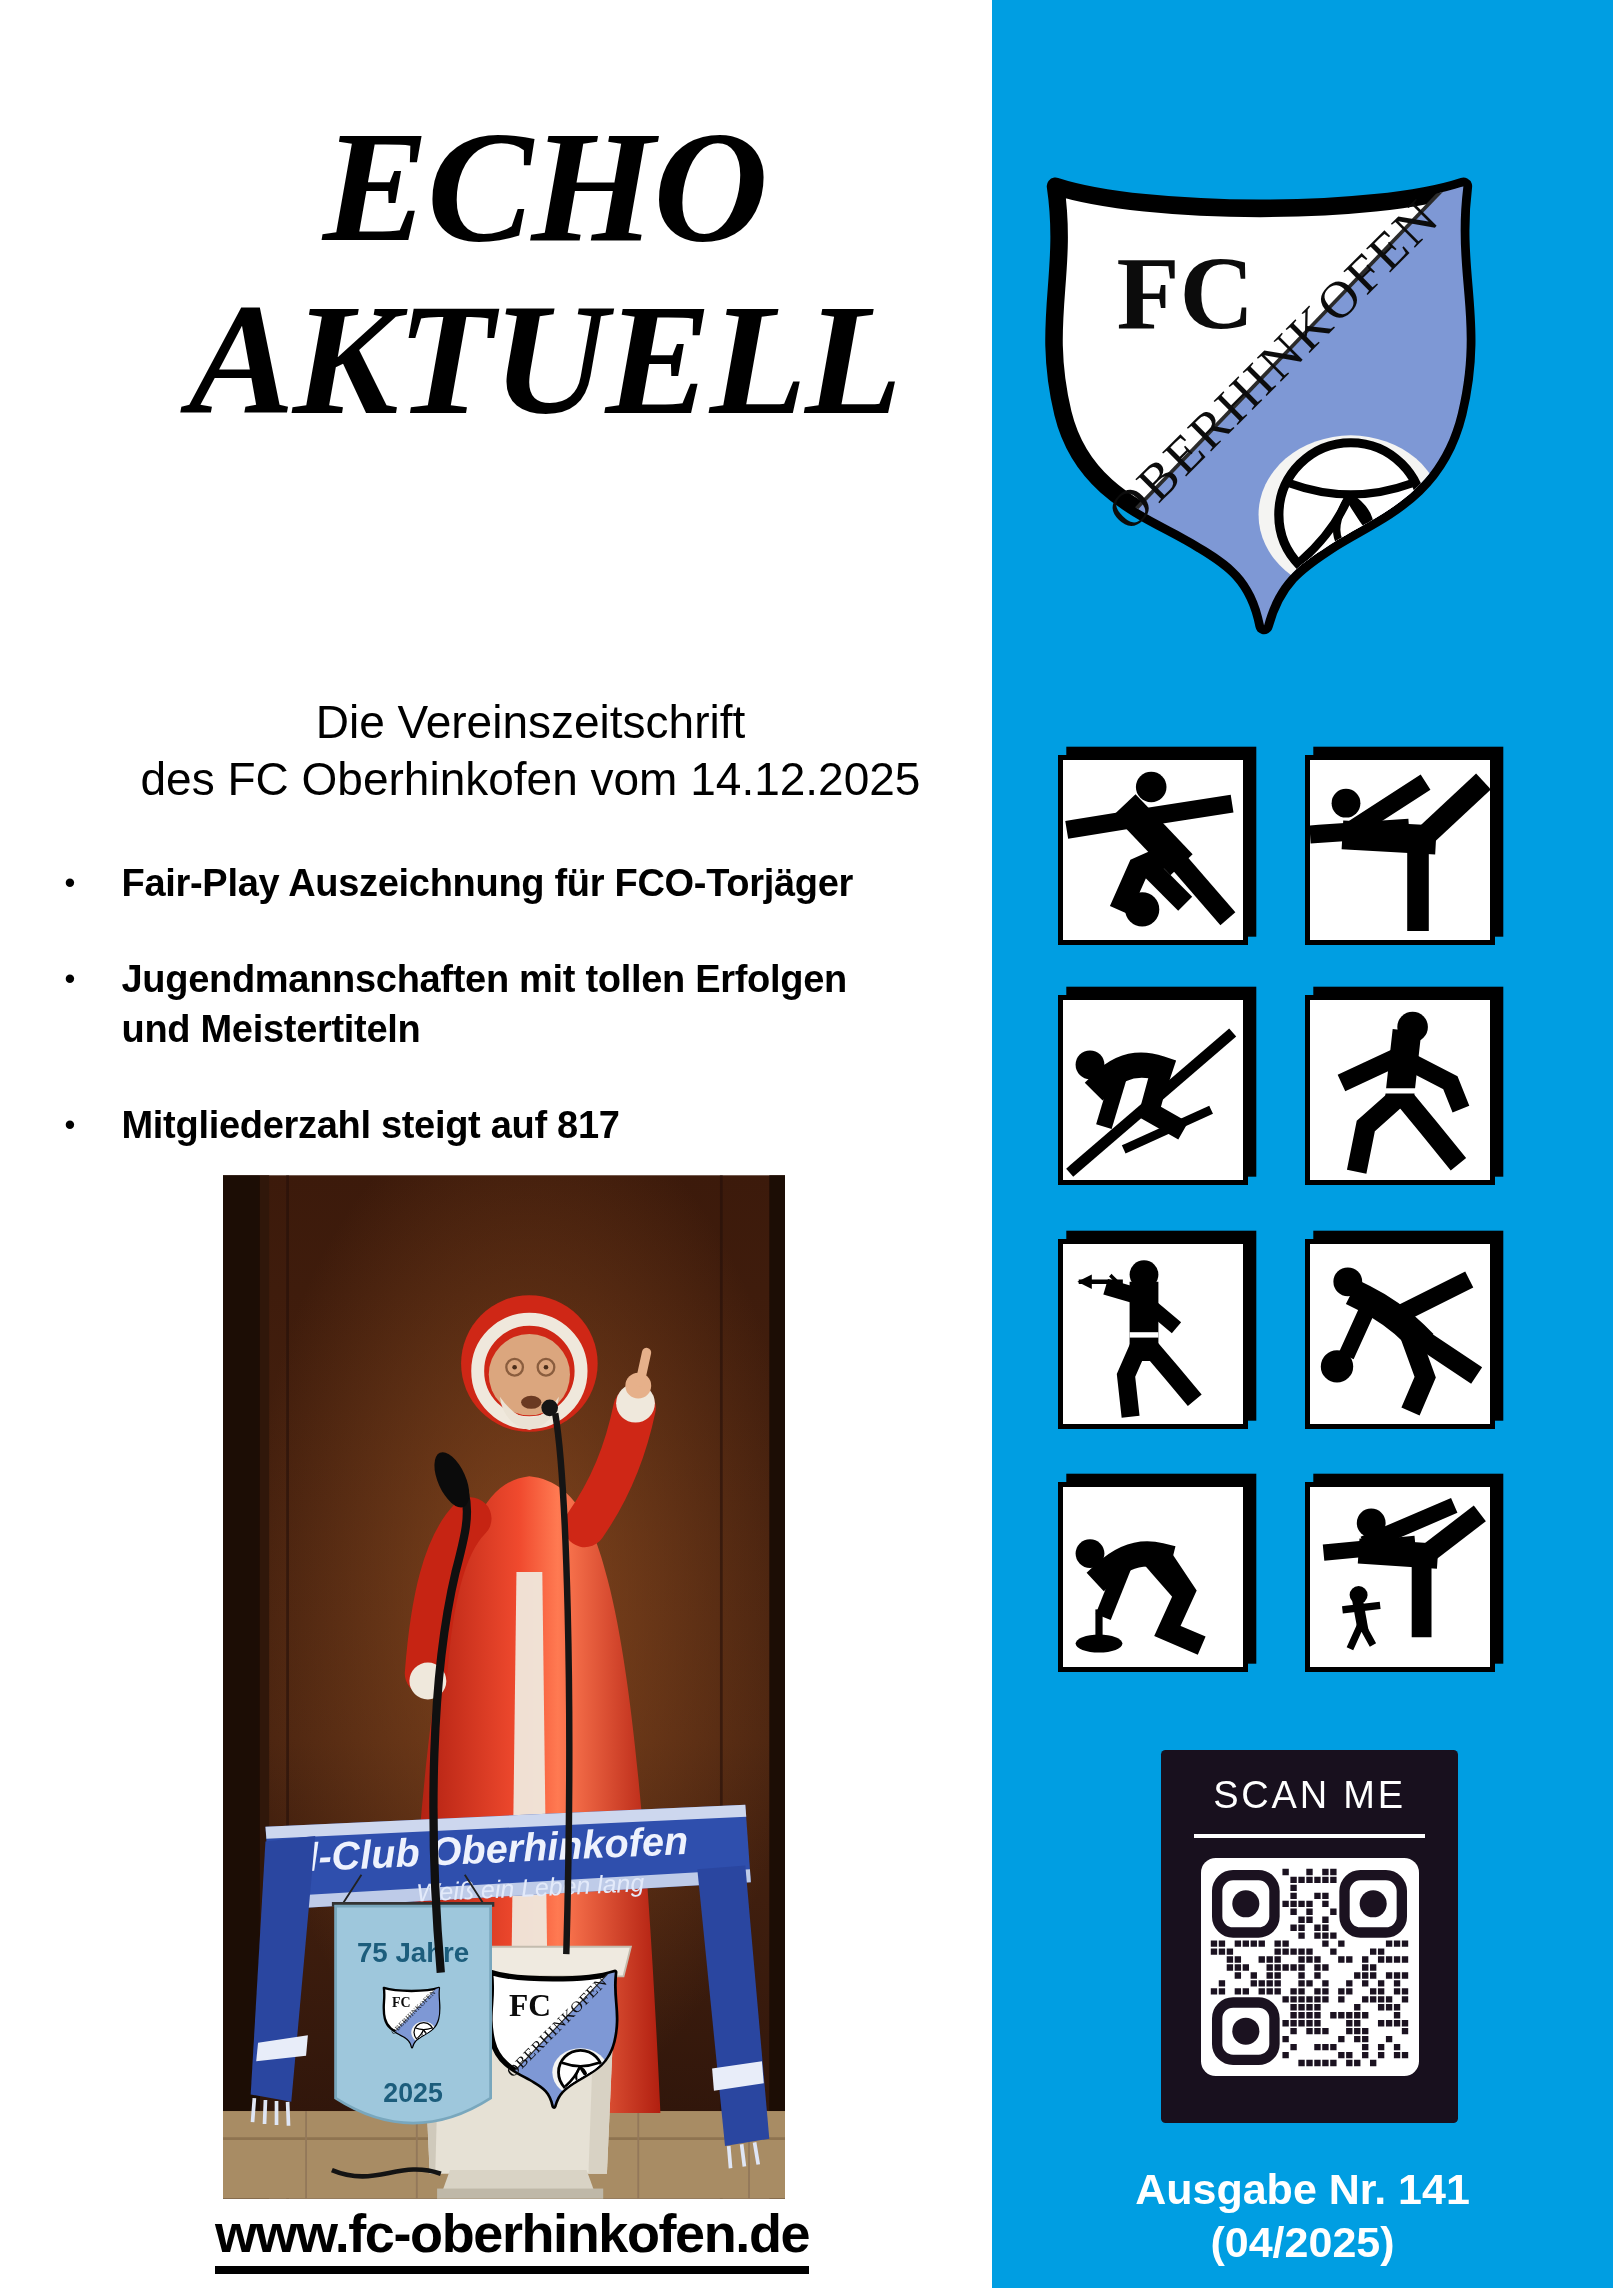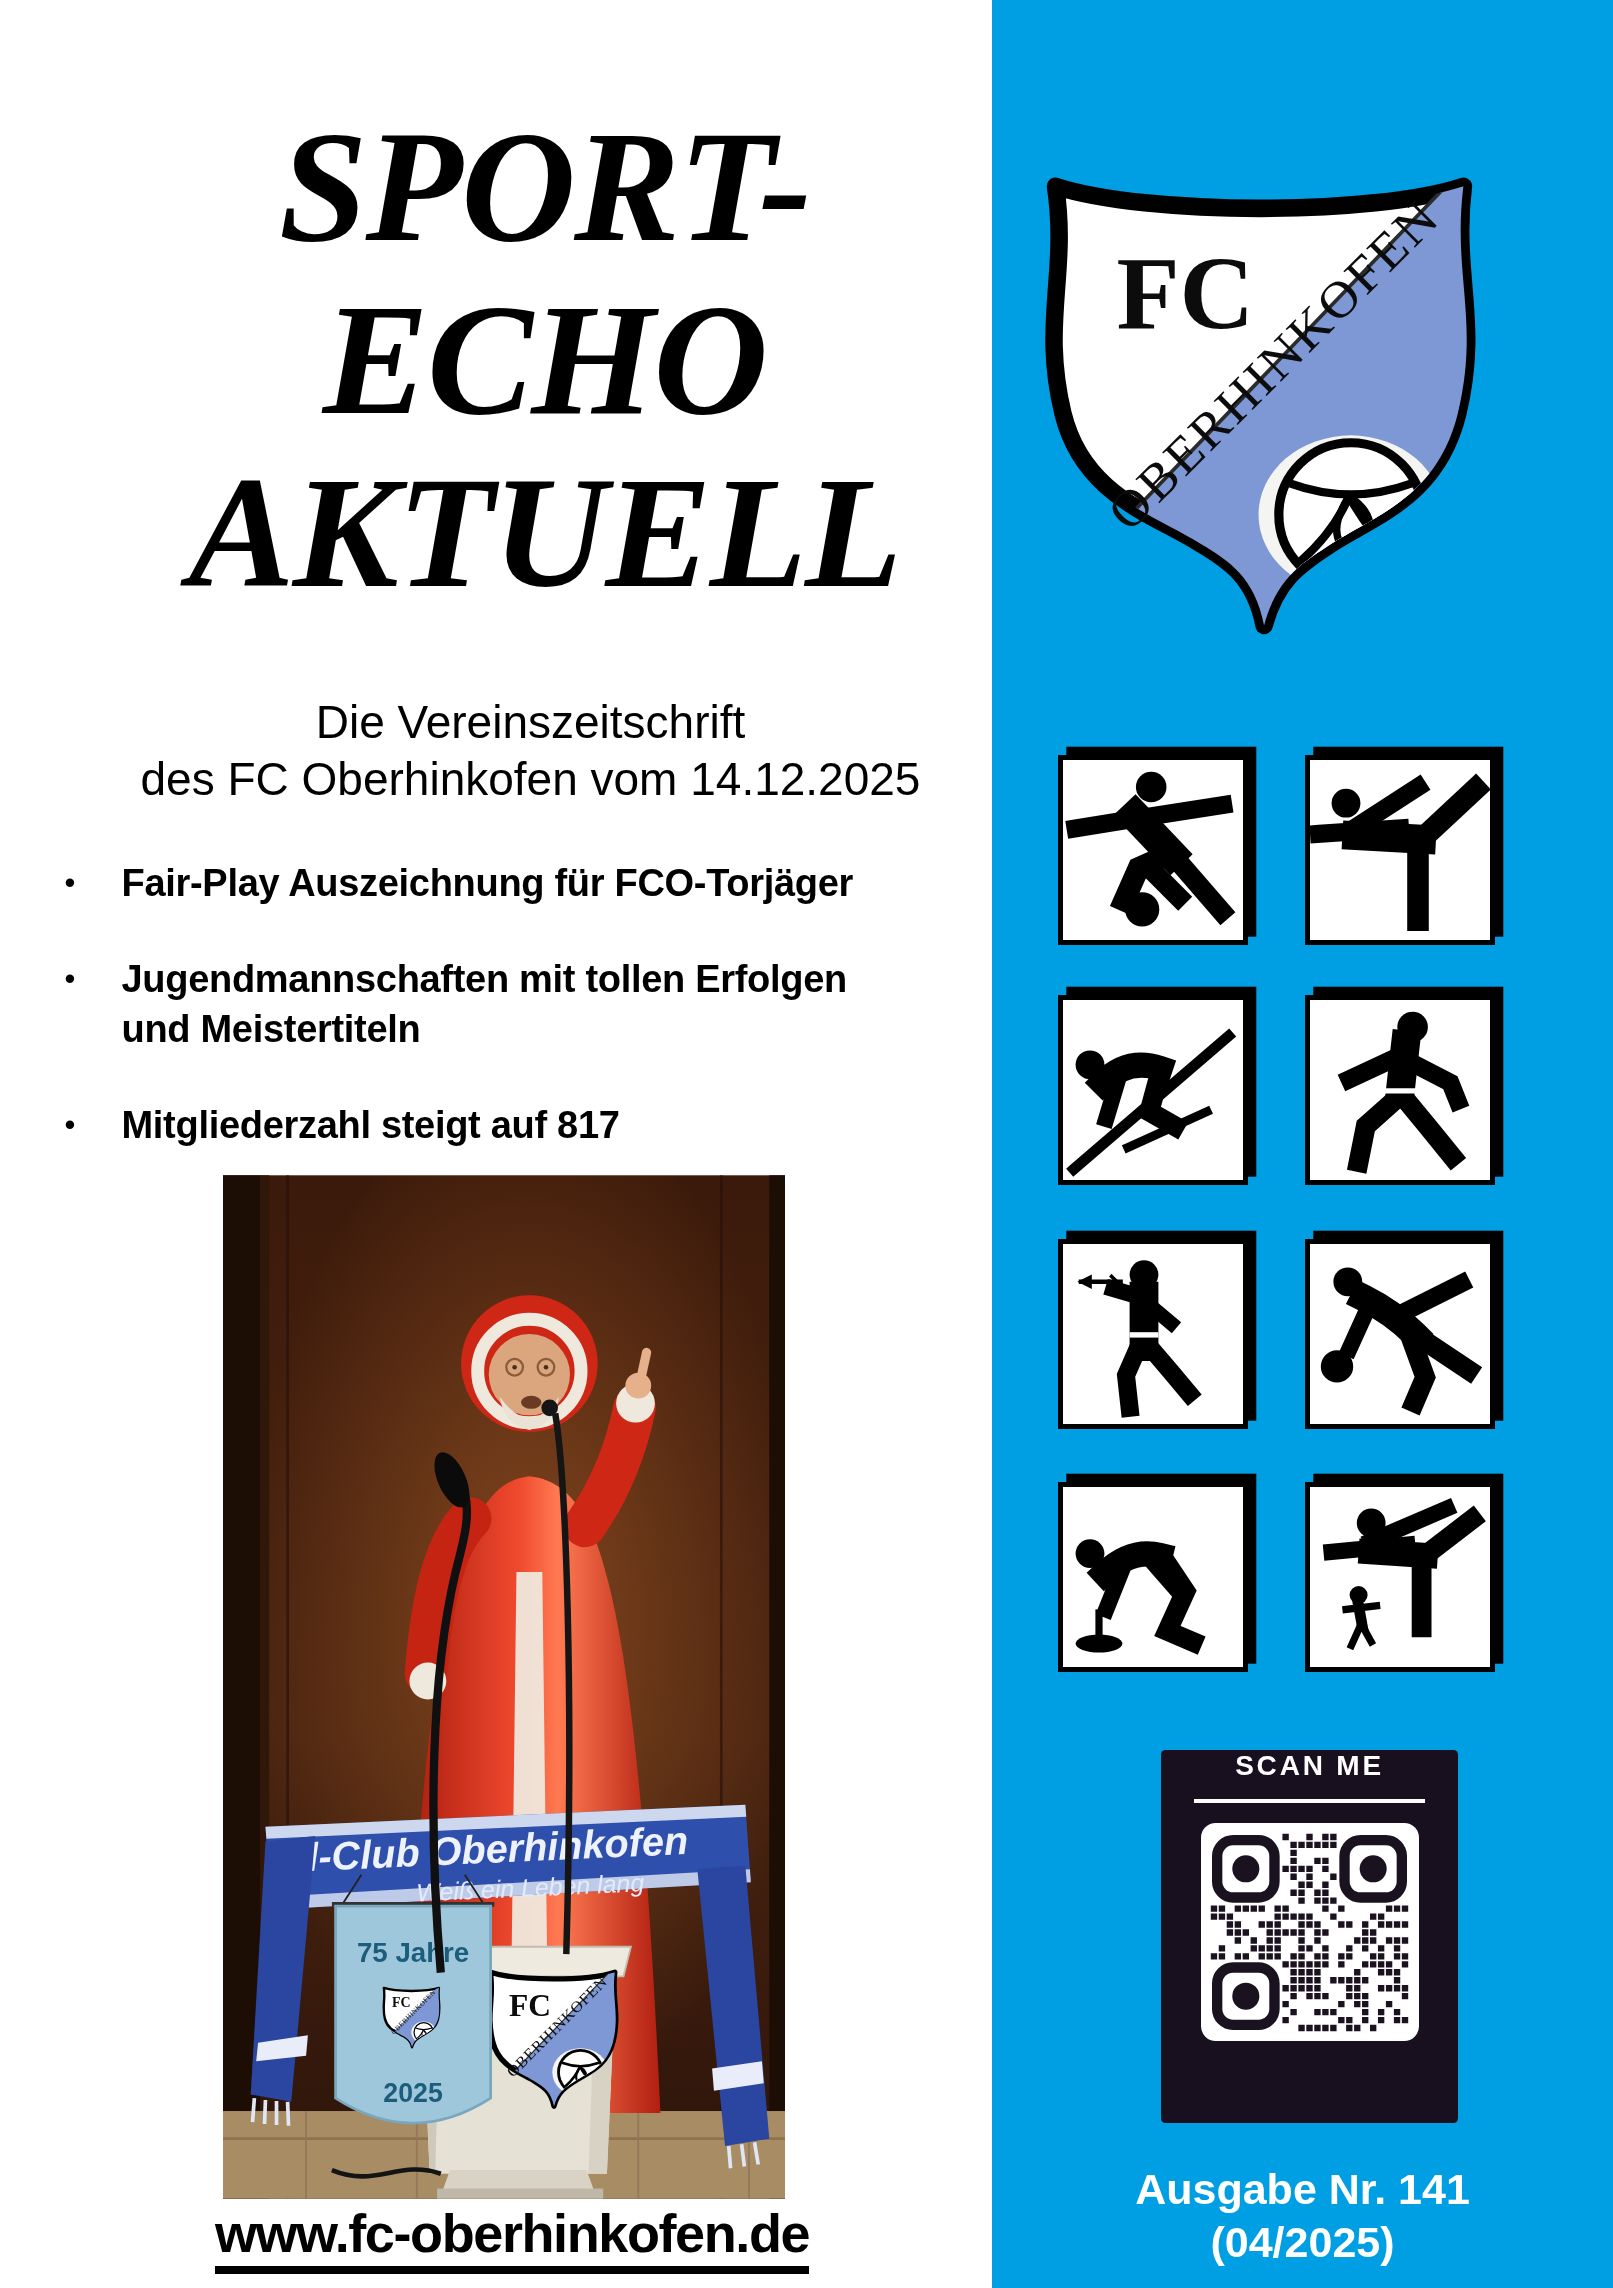--- a/index.html
+++ b/index.html
@@ -41,37 +41,36 @@
     border:5.5px solid #000;box-shadow:8.3px -8.3px 0 0 #000;box-sizing:border-box;
   }
   .cell svg{display:block;width:100%;height:100%;}
   .pic{stroke:#000;fill:none;stroke-linecap:square;stroke-linejoin:miter;}
   .picf{fill:#000;stroke:none;}
   
   .scan-panel{
     position:absolute;left:1161px;top:1750px;width:297px;height:373px;
     background:#18101E;border-radius:4.6px;text-align:center;
   }
-  .scan-label{display:block;color:#fff;font-size:28px;letter-spacing:2.8px;font-weight:700;}
+  .scan-label{display:block;margin-top:24px;color:#fff;font-size:38px;letter-spacing:2.8px;font-weight:400;}
   .scan-rule{width:231px;height:4.6px;background:#fff;margin:16.6px auto 0;}
   .qr-wrap{width:218px;height:218px;background:#fff;border-radius:14.8px;margin:20px auto 0;
     display:flex;align-items:center;justify-content:center;}
   
   .issue{position:absolute;left:992px;top:2163px;width:621px;text-align:center;
     color:#fff;font-weight:bold;font-size:43px;line-height:53px;}
 </style>
 </head>
 <body>
 
 <div class="page">
 
   <div class="blue-panel"></div>
 
   <div class="masthead">
-    <div>SPORT-</div>
     <div>ECHO</div>
     <div>AKTUELL</div>
   </div>
 
   <div class="subtitle">
     <div>Die Vereinszeitschrift</div>
     <div>des FC Oberhinkofen vom 14.12.2025</div>
   </div>
 
   <div class="bullets">

